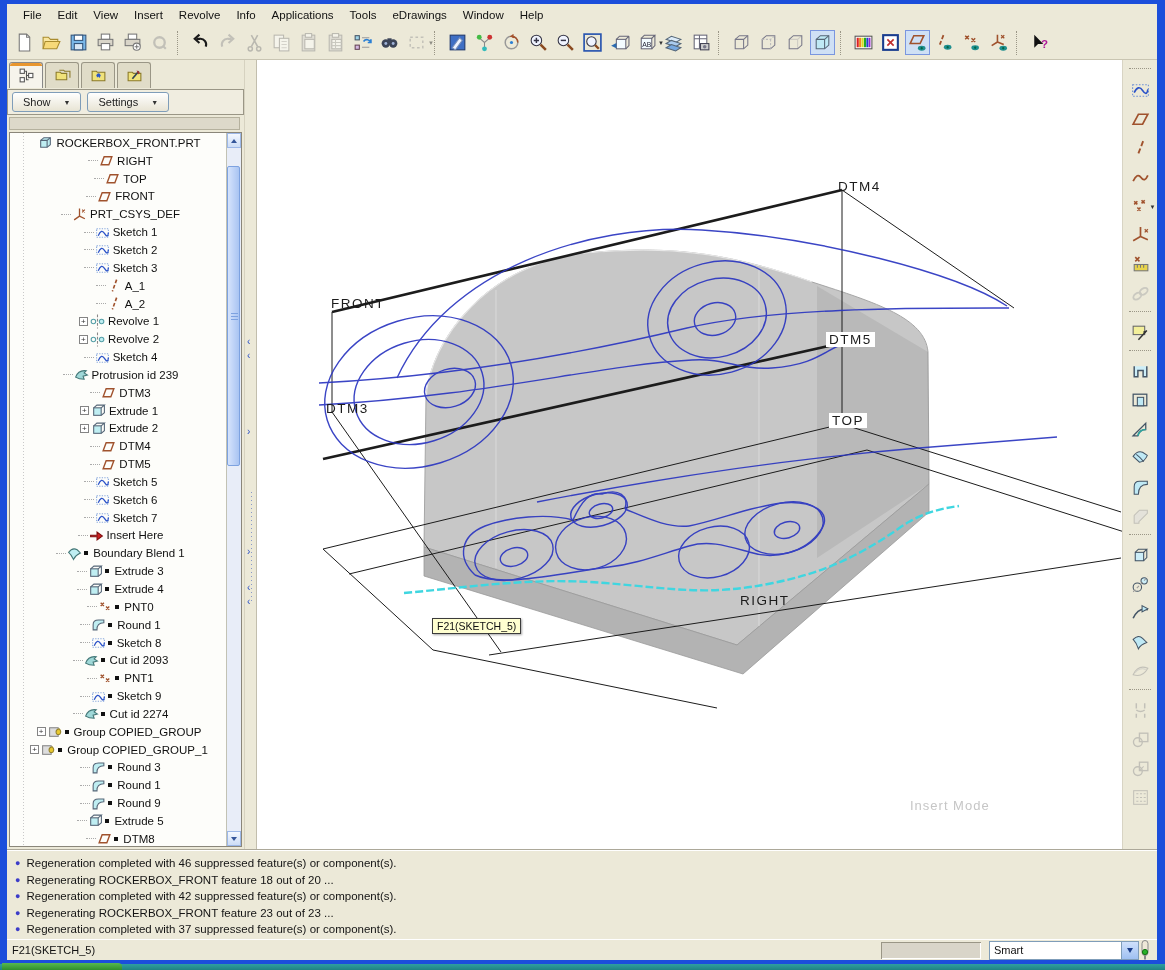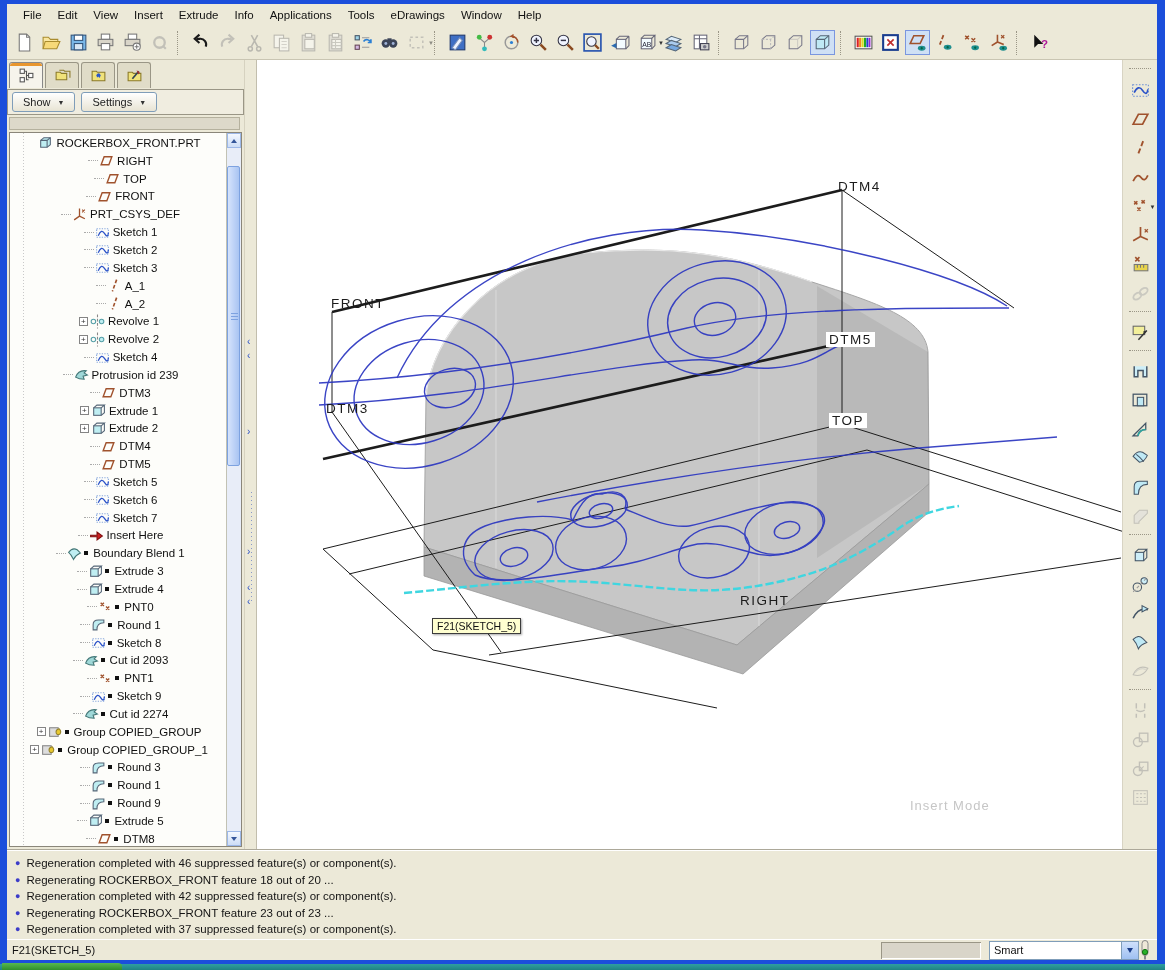--- a/index.html
+++ b/index.html
@@ -20,21 +20,21 @@
   .tb-btn .caret{position:absolute;right:-6px;top:9px;font-size:6px;color:#333;}
   .tb-btn svg{display:block;}
 
   
   #navigator{position:absolute;left:0;top:56px;width:237px;height:789px;background:#ece9d8;}
   #navtabs{position:absolute;left:2px;top:2px;height:27px;display:flex;}
   .navtab{width:34px;height:26px;border:1px solid #9a9686;border-bottom:none;border-radius:3px 3px 0 0;margin-right:2px;background:#e0dcc8;display:flex;align-items:center;justify-content:center;position:relative;}
   .navtab.active{background:#f6f4ec;border-color:#888;}
   .navtab.active::before{content:"";position:absolute;left:0;top:0;width:100%;height:3px;background:#e8962e;border-radius:3px 3px 0 0;}
   #navbtns{position:absolute;left:0;top:29px;width:237px;height:26px;border:1px solid #9a9686;background:#f0ede0;display:flex;align-items:center;padding-left:4px;gap:6px;}
-  .navbtn{height:20px;padding:0 10px;background:linear-gradient(#ffffff,#e8e4d4);border:1px solid #7f9db9;border-radius:3px;font-size:11px;color:#222;display:flex;align-items:center;gap:7px;justify-content:flex-end;}
+  .navbtn{height:20px;padding:0 10px;background:linear-gradient(#ffffff,#e8e4d4);border:1px solid #7f9db9;border-radius:3px;font-size:11px;color:#222;display:flex;align-items:center;gap:13px;justify-content:flex-end;}
   .navbtn .dn{font-size:7px;color:#333;}
   #navstrip{position:absolute;left:2px;top:57px;width:231px;height:13px;background:#ddd9ca;border:1px solid #b5b19e;}
   #treewrap{position:absolute;left:2px;top:72px;width:233px;height:715px;background:#fdfdfa;border:1px solid #8a867a;display:flex;}
   #tree{flex:1;overflow:hidden;padding-top:1px;background-image:repeating-linear-gradient(to bottom,#c9c9c9 0 1px,transparent 1px 3px);background-size:1px 100%;background-position:13px 0;background-repeat:no-repeat;}
   .row{height:17.85px;display:flex;align-items:center;white-space:nowrap;font-size:11.5px;color:#101010;padding-left:2px;justify-content:center;}
   .row .lead{width:10px;height:1px;border-top:1px dotted #aaa;margin:0 1px 0 3px;flex:0 0 auto;}
   .row .plus{width:9px;height:9px;border:1px solid #848484;background:#fff;font-size:8px;line-height:7px;text-align:center;color:#333;margin:0 2px 0 0;flex:0 0 auto;}
   .row .ticon{width:15px;height:15px;flex:0 0 auto;display:flex;align-items:center;justify-content:center;}
   .row .supp{width:4px;height:4px;background:#111;margin:0 2px 0 2px;flex:0 0 auto;}
   .row .tlabel{margin-left:3px;}
@@ -91,21 +91,21 @@
 <body>
 
 <div id="window">
   <div id="inner">
 
     <div id="menubar">
         <div class="menu-item">File</div>
         <div class="menu-item">Edit</div>
         <div class="menu-item">View</div>
         <div class="menu-item">Insert</div>
-        <div class="menu-item">Extrude</div>
+        <div class="menu-item">Revolve</div>
         <div class="menu-item">Info</div>
         <div class="menu-item">Applications</div>
         <div class="menu-item">Tools</div>
         <div class="menu-item">eDrawings</div>
         <div class="menu-item">Window</div>
         <div class="menu-item">Help</div>
       </div>
 
     <div id="toolbar">
         <div class="tb-group">

